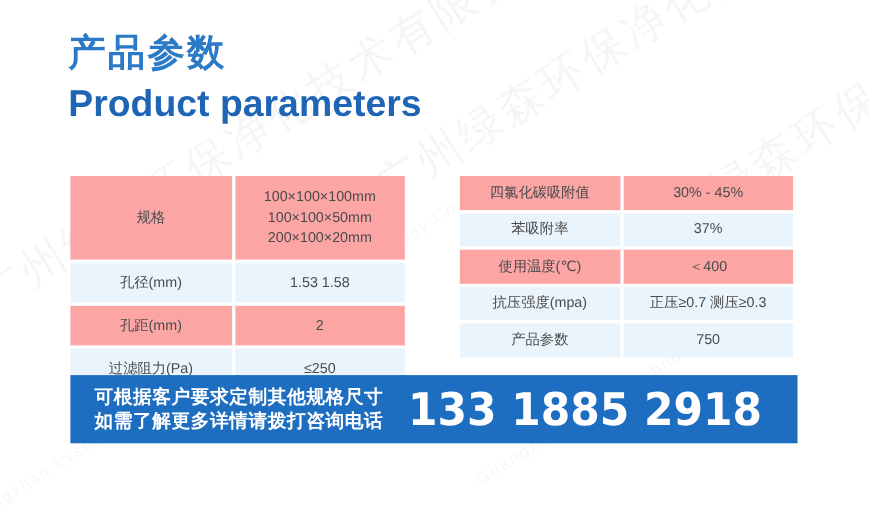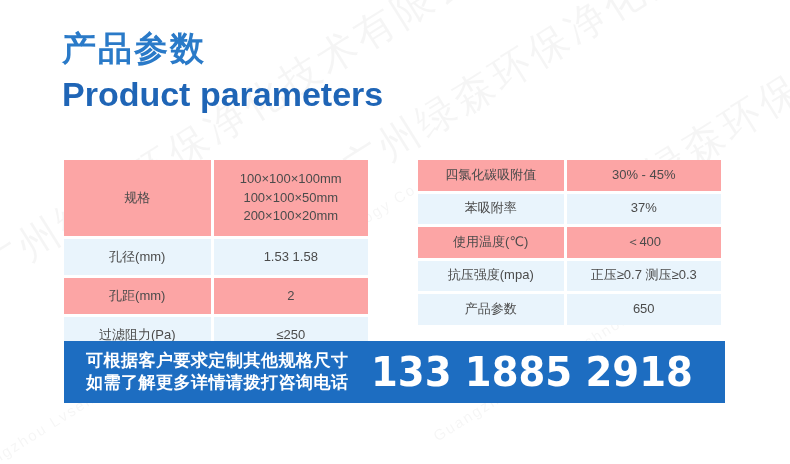--- a/index.html
+++ b/index.html
@@ -207,21 +207,21 @@
     <tr class="row-a r-rt">
       <td class="cell-label">使用温度(℃)</td>
       <td class="cell-value">＜400</td>
     </tr>
     <tr class="row-b r-rt">
       <td class="cell-label">抗压强度(mpa)</td>
       <td class="cell-value cell-small">正压≥0.7  测压≥0.3</td>
     </tr>
     <tr class="row-b r-rt">
       <td class="cell-label">产品参数</td>
-      <td class="cell-value">650</td>
+      <td class="cell-value">750</td>
     </tr>
   </tbody>
 </table>
 
 <div class="banner">
   <div class="banner-text">
     <div>可根据客户要求定制其他规格尺寸</div>
     <div>如需了解更多详情请拨打咨询电话</div>
   </div>
   <div class="banner-phone">133 1885 2918</div>

